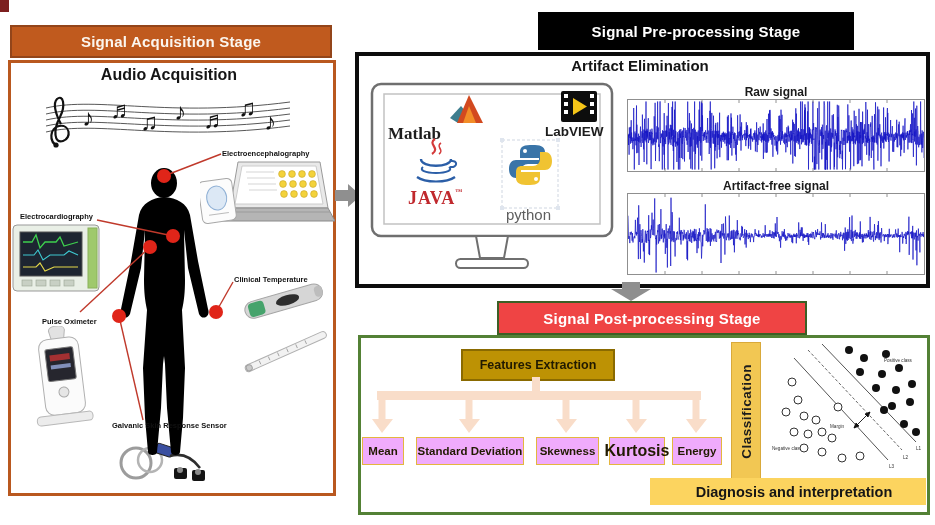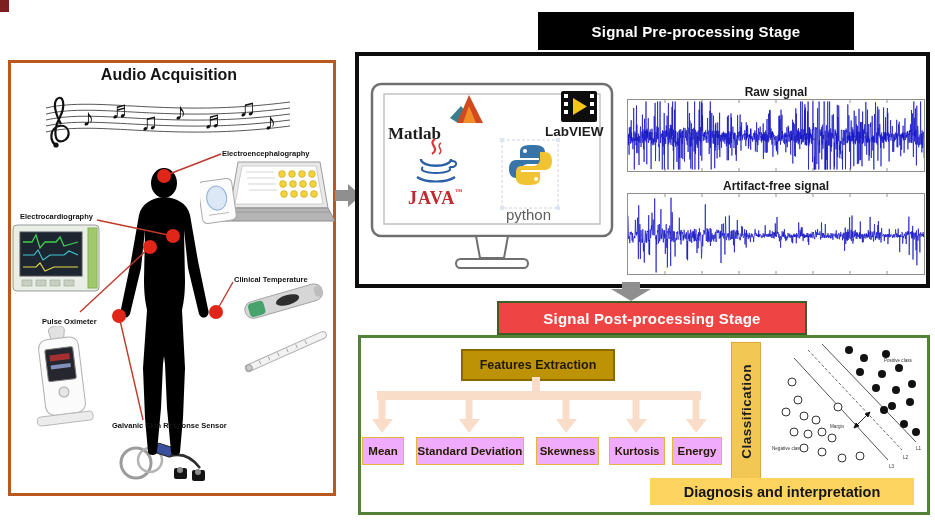--- a/index.html
+++ b/index.html
@@ -28,20 +28,23 @@
   svg{display:block;}
   .nowrap{white-space:nowrap;}
 </style>
 </head>
 <body>
 
 <div id="stage">
 
   <div class="abs" style="left:0;top:0;width:9px;height:12px;background:#7d1f1f;"></div>
 
+  <div class="abs banner banner-orange" style="left:10px;top:25px;width:318px;height:29px;">
+    <span>Signal Acquisition Stage</span>
+  </div>
 
   <div class="abs panel panel-orange" style="left:8px;top:60px;width:322px;height:430px;"></div>
 
   <div class="abs sec-title" style="left:14px;top:66px;width:310px;font-size:16px;">
     <span>Audio Acquisition</span>
   </div>
 
   <svg class="abs" style="left:38px;top:86px;" width="258" height="70" viewBox="0 0 258 70">
     <g stroke="#444" stroke-width="0.9" fill="none">
       <path d="M8,22 C60,10 130,32 252,16"></path>
@@ -198,20 +201,23 @@
   <svg class="abs" style="left:335px;top:184px;" width="26" height="23" viewBox="0 0 26 23">
     <polygon points="0,6 13,6 13,0 26,11.5 13,23 13,17 0,17" fill="#8f8f8f"></polygon>
   </svg>
 
   <div class="abs banner banner-black" style="left:490px;top:12px;width:312px;height:34px;margin-left:48px;">
     <span>Signal Pre-processing Stage</span>
   </div>
 
   <div class="abs panel panel-black" style="left:355px;top:52px;width:567px;height:228px;"></div>
 
+  <div class="abs sec-title" style="left:360px;top:57px;width:560px;font-size:15px;">
+    <span>Artifact Elimination</span>
+  </div>
 
   <svg class="abs" style="left:364px;top:82px;" width="256" height="196" viewBox="0 0 256 196">
     <rect x="8" y="2" width="240" height="152" rx="9" fill="#fff" stroke="#6f6f6f" stroke-width="2.5"></rect>
     <rect x="20" y="12" width="216" height="130" fill="#fff" stroke="#c2c2c2" stroke-width="1.5"></rect>
     <polygon points="112,154 144,154 140,176 116,176" fill="#fff" stroke="#6f6f6f" stroke-width="2"></polygon>
     <rect x="92" y="177" width="72" height="9" rx="4.5" fill="#fff" stroke="#6f6f6f" stroke-width="2"></rect>
   </svg>
 
   <div class="abs serif" style="left:388px;top:99px;font-size:17px;font-weight:bold;color:#1d1d1d;margin-top:25px;">
     <span>Matlab</span>
@@ -350,21 +356,21 @@
 
   <div class="abs gold-box" style="left:362px;top:437px;width:40px;height:26px;font-size:11.5px;">
     <span>Mean</span>
     </div>
   <div class="abs gold-box" style="left:416px;top:437px;width:106px;height:26px;font-size:11.5px;">
     <span class="nowrap">Standard Deviation</span>
     </div>
   <div class="abs gold-box" style="left:536px;top:437px;width:61px;height:26px;font-size:11.5px;text-align:right;">
     <span>Skewness</span>
     </div>
-  <div class="abs gold-box" style="left:609px;top:437px;width:54px;height:26px;font-size:11px;">
+  <div class="abs gold-box" style="left:609px;top:437px;width:54px;height:26px;font-size:16px;">
     <span>Kurtosis</span>
     </div>
   <div class="abs gold-box" style="left:672px;top:437px;width:48px;height:26px;font-size:11.5px;">
     <span>Energy</span>
     </div>
 
   <div class="abs" style="left:731px;top:342px;width:28px;height:136px;background:#f2c753;border:1px solid #d9a93a;
               display:flex;align-items:center;justify-content:center;">
     <span class="vlabel">Classification</span>
   </div>
@@ -411,17 +417,17 @@
       <circle cx="68" cy="98" r="4" fill="#fff" stroke="#333" stroke-width="1"></circle>
       <circle cx="40" cy="108" r="4" fill="#fff" stroke="#333" stroke-width="1"></circle>
       <circle cx="58" cy="112" r="4" fill="#fff" stroke="#333" stroke-width="1"></circle>
       <circle cx="78" cy="118" r="4" fill="#fff" stroke="#333" stroke-width="1"></circle>
       <circle cx="96" cy="116" r="4" fill="#fff" stroke="#333" stroke-width="1"></circle>
       <circle cx="74" cy="67" r="4" fill="#fff" stroke="#333" stroke-width="1"></circle>
     </svg>
 
   <div class="abs" style="left:650px;top:478px;width:264px;height:27px;background:#fcd45f;
               display:flex;align-items:center;justify-content:center;font-weight:bold;
-              font-size:14.5px;color:#161616;">
+              font-size:14.5px;color:#161616;padding-left:12px;">
     <span>Diagnosis and interpretation</span>
   </div>
 
 </div>
 
 </body></html>

